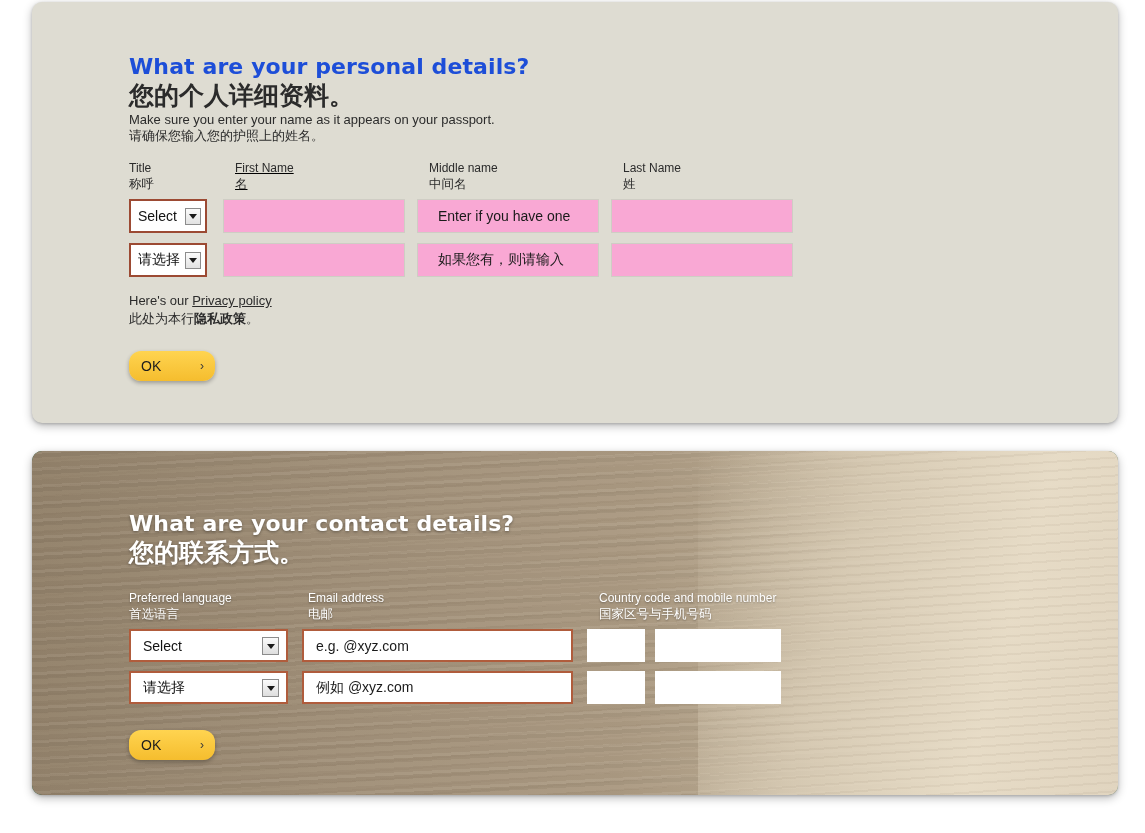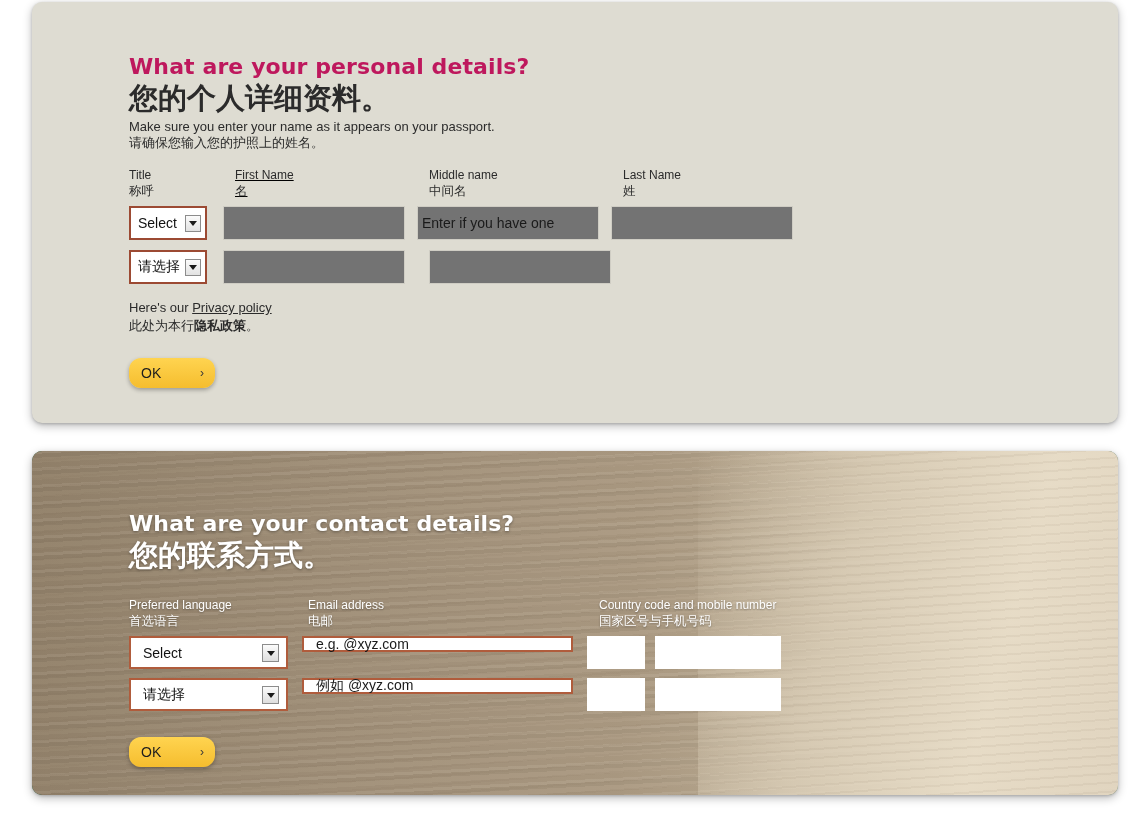--- a/index.html
+++ b/index.html
@@ -62,25 +62,25 @@
   .wood-grain2 {
     position:absolute; inset:0;
     background: repeating-linear-gradient(176deg,
       rgba(120,100,78,0.07) 0px, rgba(120,100,78,0.07) 2px,
       rgba(255,255,255,0.0) 2px, rgba(255,255,255,0.0) 9px);
   }
 
   
   .h-en {
     font-size: 22px; font-weight: 700; letter-spacing: 0.1px;
-    color: #be185d; margin: 0;
+    color: #1d4ed8; margin: 0;
     font-family: "DejaVu Sans", sans-serif;
   }
   .h-zh {
-    font-size: 29px; font-weight: 700; color: #2b2b2b; margin: 0;
+    font-size: 25px; font-weight: 700; color: #2b2b2b; margin: 0;
     font-family: "DejaVu Sans", sans-serif;
   }
   .sub-en { font-size: 13px; color: #2b2b2b; margin: 0; }
   .sub-zh { font-size: 13px; color: #2b2b2b; margin: 0; }
 
   .field-label-en { font-size: 12px; color: #2b2b2b; line-height: 15px; }
   .field-label-zh { font-size: 12.5px; color: #2b2b2b; line-height: 16px; }
 
   
   .p1-inner { position: absolute; left: 97px; top: 52px; width: 900px; }
@@ -109,24 +109,24 @@
     border: 1px solid #8c8c8c;
     position: relative;
   }
   .sel-arrow:after {
     content:""; position:absolute; left:50%; top:50%;
     margin-left:-4px; margin-top:-2px;
     border-left:4px solid transparent; border-right:4px solid transparent;
     border-top:5px solid #1a1a1a;
   }
   .txt-box {
-    height: 34px; background: #737373;
+    height: 34px; background: #f9a8d4;
     border: 1px solid #cfcdc4;
     display: flex; align-items: center;
-    padding-left: 4px;
+    padding-left: 20px;
     font-size: 14px; color: #1a1a1a;
     white-space: nowrap; overflow: hidden;
   }
   .w-first { width: 182px; }
   .w-mid   { width: 182px; }
   .w-last  { width: 182px; }
   .gap { width: 12px; flex: none; }
   .gap-title { width: 16px; flex: none; }
 
   .privacy { margin-top: 16px; }
@@ -175,21 +175,21 @@
     background: linear-gradient(180deg,#fbfbfb,#dedede);
     border: 1px solid #8c8c8c; position: relative;
   }
   .sel-arrow2:after {
     content:""; position:absolute; left:50%; top:50%;
     margin-left:-4px; margin-top:-2px;
     border-left:4px solid transparent; border-right:4px solid transparent;
     border-top:5px solid #1a1a1a;
   }
   .email-box {
-    width: 271px; height: 16px; background:#fff;
+    width: 271px; height: 33px; background:#fff;
     border: 2px solid #b05c3c;
     display:flex; align-items:center; padding-left:12px;
     font-size:14px; color:#1a1a1a;
   }
   .cc-box   { width: 58px; height: 33px; background:#fff; border:1px solid #ffffff; }
   .mob-box  { width: 126px; height: 33px; background:#fff; border:1px solid #ffffff; }
   .sp10 { width: 14px; flex:none; }
   .sp6  { width: 10px; flex:none; }
 
   .ok-btn2 { margin-top: 26px; }
@@ -240,20 +240,21 @@
       </div>
 
       <div class="row-inputs second">
         <div class="sel-box">
           <span class="cap">请选择</span>
           <span class="sel-arrow"></span>
         </div>
         <span class="gap-title"></span>
         <div class="txt-box w-first"></div>
         <span class="gap"></span>
+        <div class="txt-box w-mid">如果您有，则请输入</div>
         <span class="gap"></span>
         <div class="txt-box w-last"></div>
       </div>
 
       <div class="privacy">
         <div class="privacy-en"><span>Here's our </span><u>Privacy policy</u></div>
         <div class="privacy-zh"><span>此处为本行</span><b>隐私政策</b><span>。</span></div>
       </div>
 
       <div class="ok-btn">

